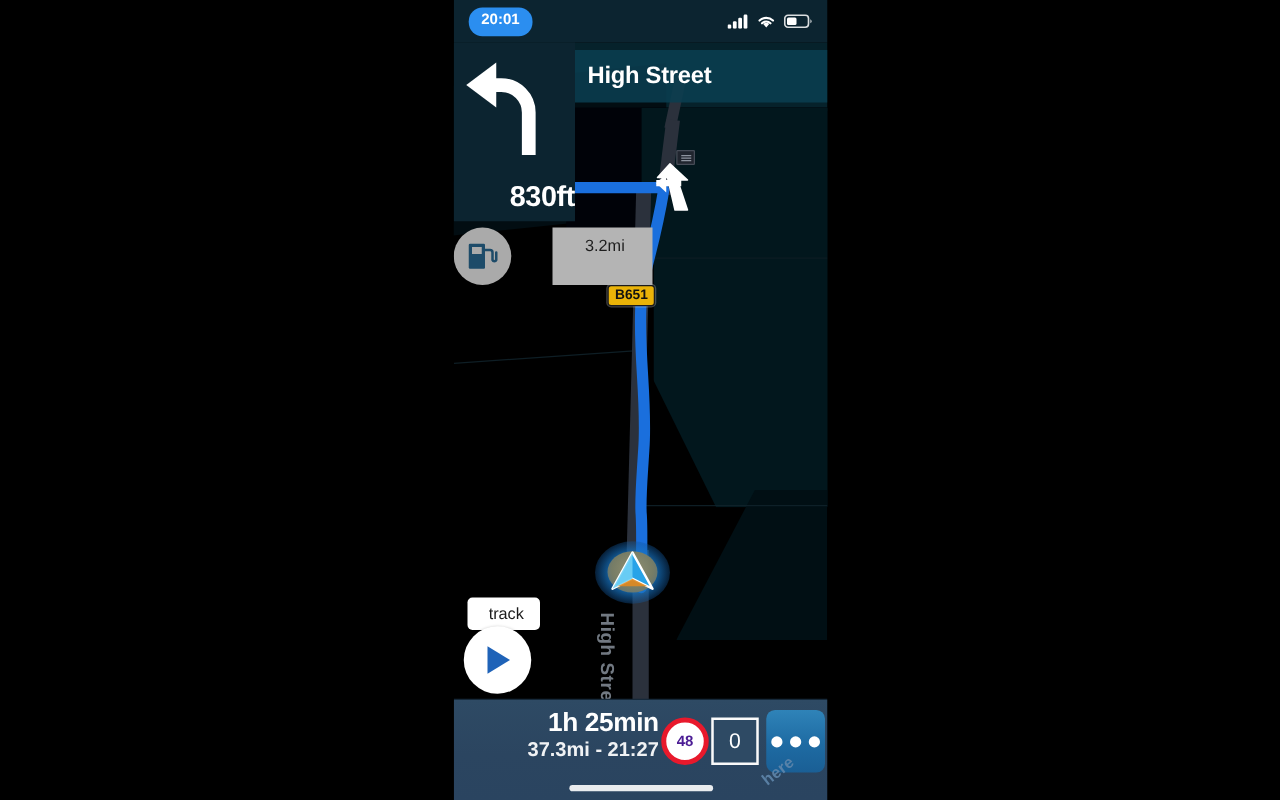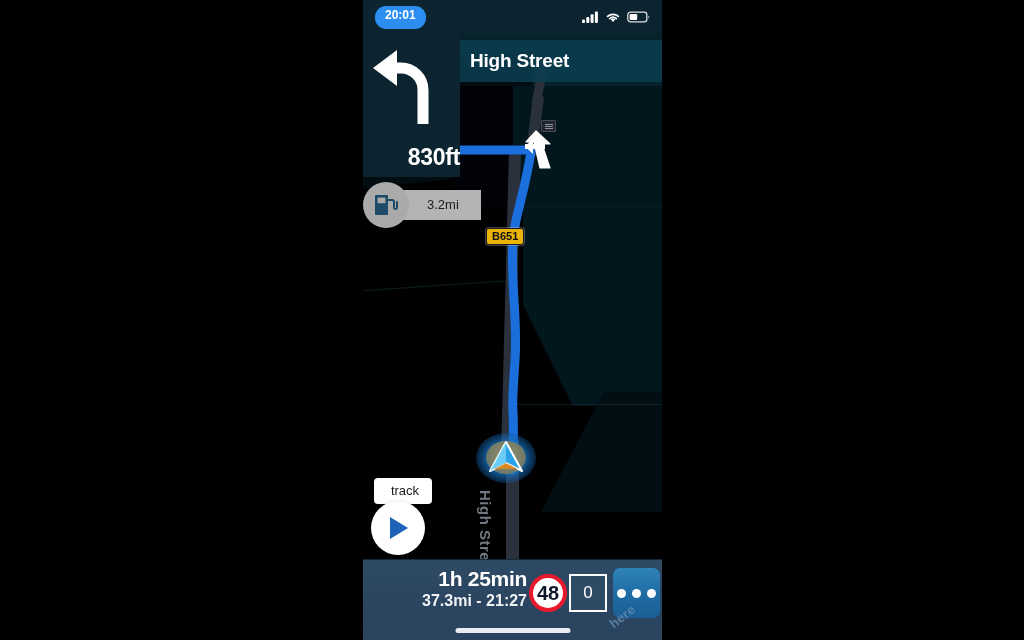--- a/index.html
+++ b/index.html
@@ -89,21 +89,21 @@
   #distance{position:absolute;left:0;bottom:6px;width:97px;text-align:right;
         color:#fff;font-size:23px;font-weight:700;letter-spacing:-.3px;}
 
   
   #streetbanner{position:absolute;left:97px;top:40px;width:202px;height:42px;
         background:rgba(10,62,80,.88);display:flex;align-items:center;}
   #streetbanner span{color:#fff;font-size:19px;font-weight:700;padding-left:10px;
         letter-spacing:-.2px;}
 
   
-  #fuelchip{position:absolute;left:0px;top:182px;display:flex;align-items:center;}
+  #fuelchip{position:absolute;left:0px;top:182px;display:flex;gap:41px;}
   #fuelcircle{width:46px;height:46px;border-radius:50%;background:#aaaaaa;
         display:flex;align-items:center;justify-content:center;z-index:2;}
   #fuellabel{margin-left:-8px;background:#b4b4b4;color:#1d1d1d;font-size:13px;
         padding:8px 22px 8px 26px;line-height:14px;}
 
   
   #trackwrap{position:absolute;left:8px;top:478px;width:60px;}
   #tracktip{position:relative;background:#fff;color:#1a1a1a;font-size:13px;
         text-align:center;border-radius:4px;padding:5px 0 6px 4px;width:54px;
         margin-left:3px;font-weight:400;}
@@ -115,21 +115,21 @@
   #bottombar{position:absolute;left:0;bottom:0;width:299px;height:80px;
         background:linear-gradient(180deg,#2e4a64 0%,#2b4560 55%,#2a4460 100%);
         border-top:1px solid #16293a;}
   #eta{position:absolute;left:12px;top:7px;width:152px;text-align:right;color:#fff;}
   #etaTime{font-size:21px;font-weight:700;letter-spacing:-.3px;line-height:24px;}
   #etaSub{font-size:16px;font-weight:700;line-height:20px;color:#f0f2f4;}
 
   #speedlimit{position:absolute;left:166px;top:14px;width:38px;height:38px;border-radius:50%;
         background:#fff;border:4px solid #e8192c;box-sizing:border-box;
         display:flex;align-items:center;justify-content:center;
-        font-size:20px;font-weight:700;color:#0f172a;}
+        font-size:12px;font-weight:700;color:#4c1d95;}
   #curspeed{position:absolute;left:206px;top:14px;width:38px;height:38px;
         background:#2e4a64;border:2px solid #fafafa;box-sizing:border-box;
         display:flex;align-items:center;justify-content:center;
         font-size:17px;font-weight:400;color:#fff;}
   #menubtn{position:absolute;left:250px;top:8px;width:47px;height:50px;border-radius:7px;
         background:linear-gradient(180deg,#2f83b8 0%,#1e6ba3 55%,#1a5f95 100%);
         display:flex;align-items:center;justify-content:center;gap:6px;}
   #menubtn i{width:9px;height:9px;border-radius:50%;background:#fff;display:block;}
 
   #watermark{position:absolute;left:245px;bottom:16px;color:#5f86ab;font-size:13px;

